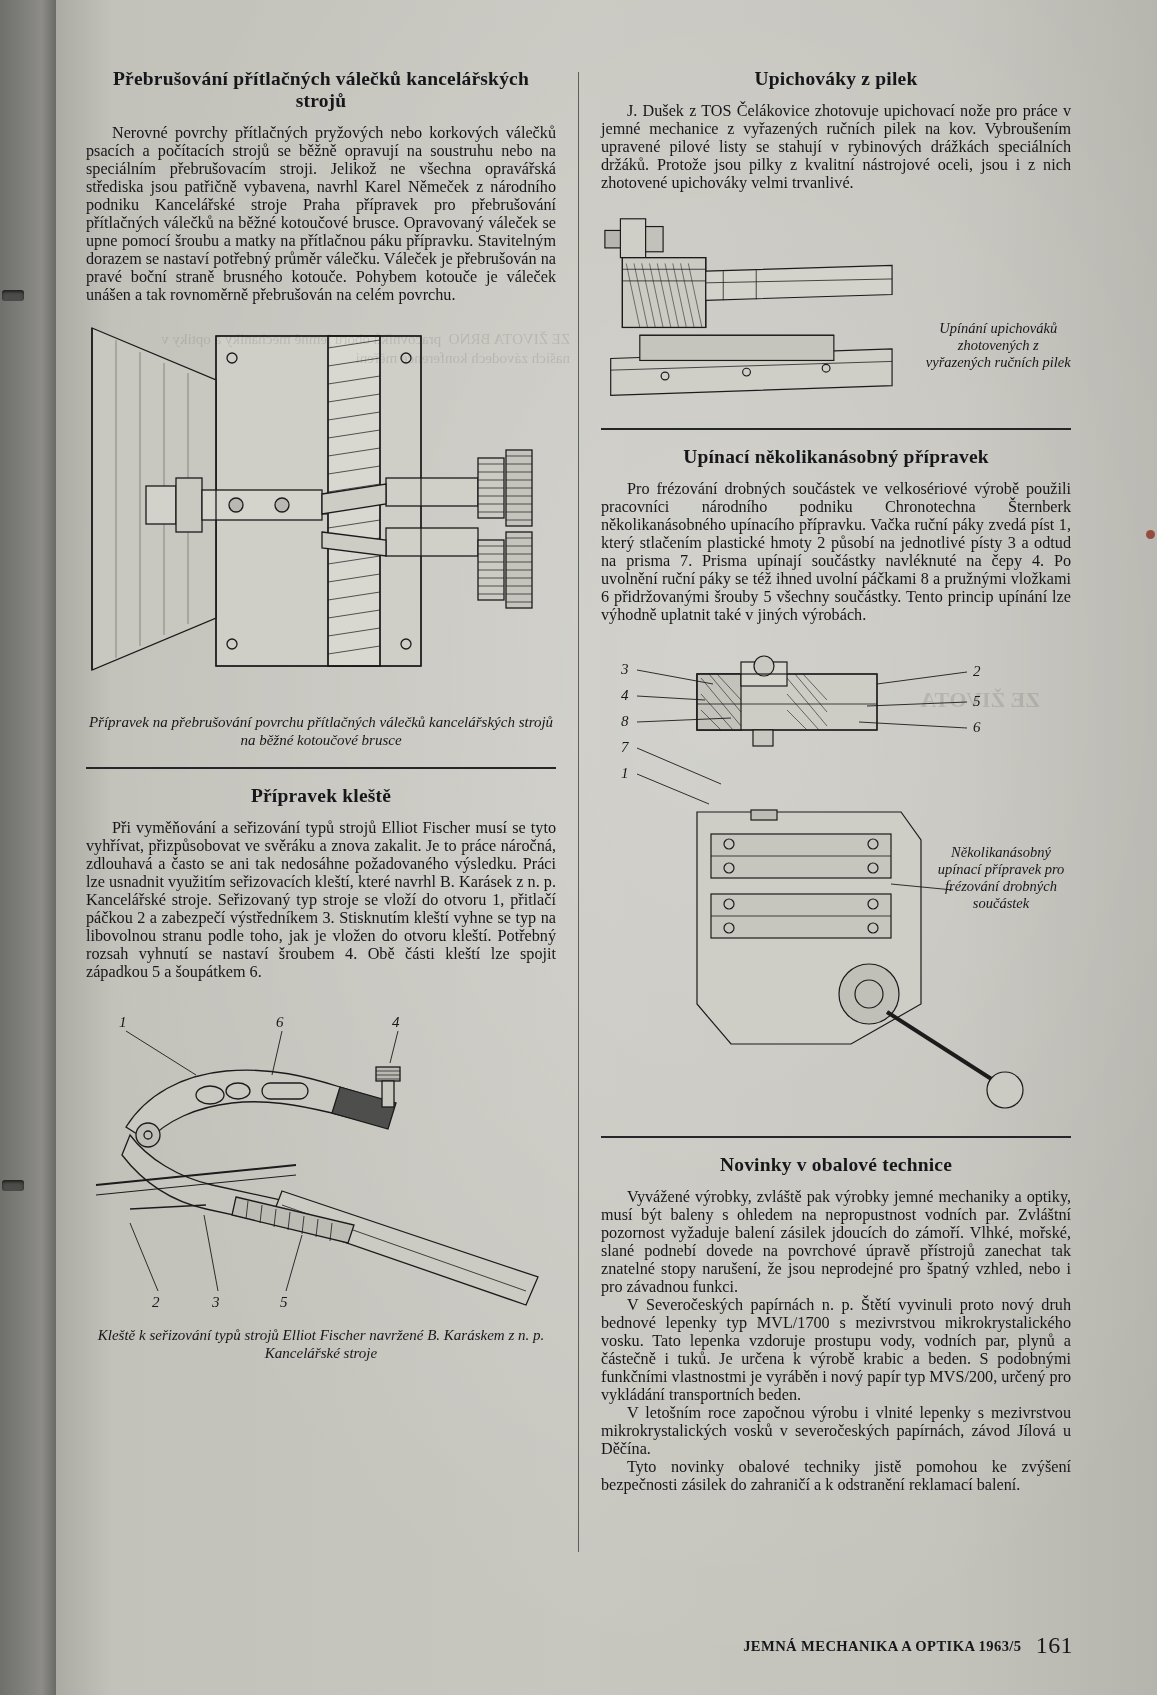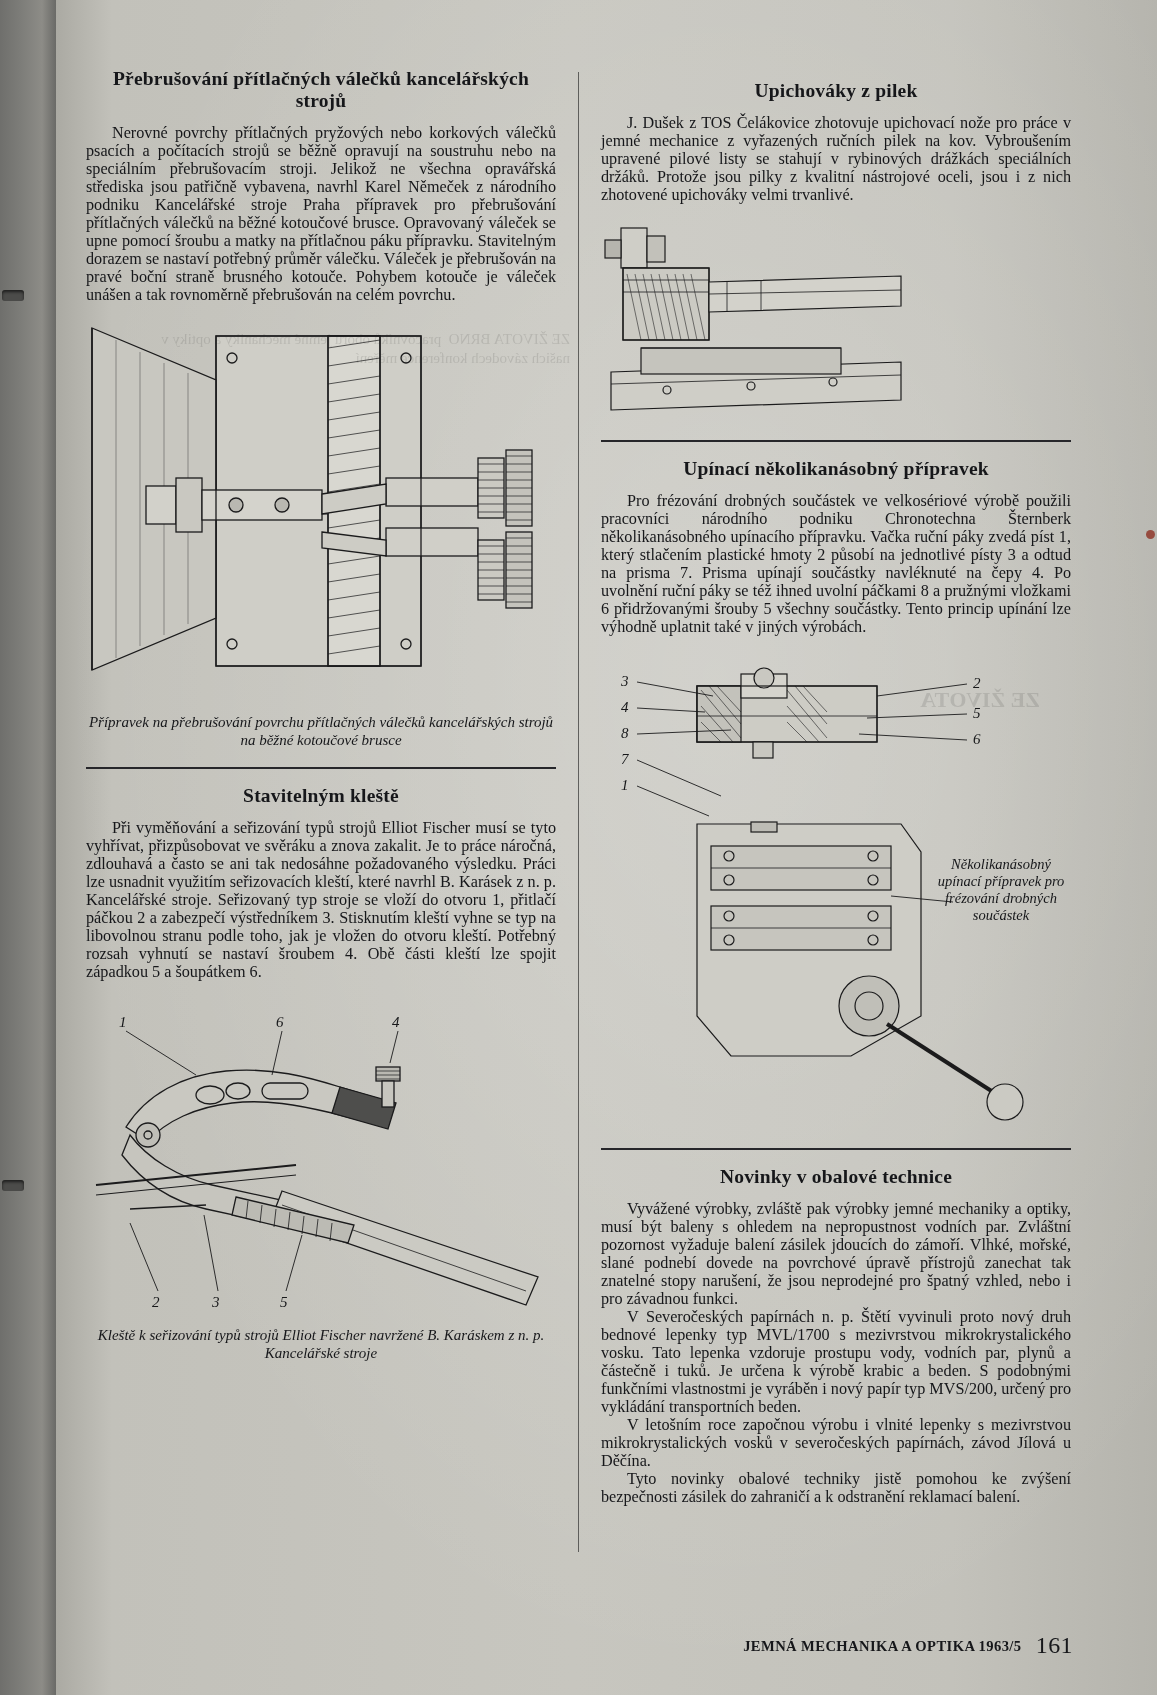--- a/index.html
+++ b/index.html
@@ -54,21 +54,21 @@
     top: 68px;
     width: 985px;
     height: 1560px;
   }
   .col {
     position: absolute;
     top: 0;
     width: 470px;
   }
   .col-left { left: 0; }
-  .col-right { left: 515px; margin-top: 12px; }
+  .col-right { left: 515px; }
 
   .vrule {
     position: absolute;
     left: 492px;
     top: 4px;
     width: 1px;
     height: 1480px;
     background: #3a3a38;
     opacity: .75;
   }
@@ -225,21 +225,21 @@
               <circle cx="320" cy="326" r="5"></circle>
 
             <rect x="130" y="18" width="205" height="330"></rect>
           </g>
         </svg>
       </div>
       <div class="caption">Přípravek na přebrušování povrchu přítlačných válečků kancelářských strojů na běžné kotoučové brusce</div>
 
       <div class="rule"></div>
 
-      <h2 class="sec-title">Stavitelným kleště</h2>
+      <h2 class="sec-title">Přípravek kleště</h2>
       <p class="body">Při vyměňování a seřizování typů strojů Elliot Fischer musí se tyto vyhřívat, přizpůsobovat ve svěráku a znova zakalit. Je to práce náročná, zdlouhavá a často se ani tak nedosáhne požadovaného výsledku. Práci lze usnadnit využitím seřizovacích kleští, které navrhl B. Karásek z n. p. Kancelářské stroje. Seřizovaný typ stroje se vloží do otvoru 1, přitlačí páčkou 2 a zabezpečí výstředníkem 3. Stisknutím kleští vyhne se typ na libovolnou stranu podle toho, jak je vložen do otvoru kleští. Potřebný rozsah vyhnutí se nastaví šroubem 4. Obě části kleští lze spojit západkou 5 a šoupátkem 6.</p>
 
       <div class="fig" style="margin-top:28px;">
         <svg width="470" height="310" viewBox="0 0 470 310">
           <g fill="none" stroke="#1b1b1c" stroke-width="1.3">
 
             <path d="M40 118 C60 86 96 66 140 62 C186 58 222 68 254 78 L300 92 L292 116 L246 104 C212 96 180 90 146 94 C110 98 80 112 62 132 Z" fill="#c9c8c1"></path>
 
             <ellipse cx="124" cy="86" rx="14" ry="9"></ellipse>
             <ellipse cx="152" cy="82" rx="12" ry="8"></ellipse>
@@ -318,20 +318,21 @@
 
               <path d="M10 150 L300 140 L300 178 L10 188 Z" fill="#cfcec7"></path>
               <path d="M10 162 L300 153" stroke-width="0.8"></path>
               <rect x="40" y="126" width="200" height="26" fill="#c5c4bd"></rect>
               <path d="M40 126 L240 126" stroke-width="1.2"></path>
               <circle cx="66" cy="168" r="4"></circle>
               <circle cx="150" cy="164" r="4"></circle>
               <circle cx="232" cy="160" r="4"></circle>
             </g>
           </svg>
+          <div class="sidecap" style="width:150px;padding-top:110px;">Upínání upichováků zhotovených z vyřazených ručních pilek</div>
         </div>
       </div>
 
       <div class="rule"></div>
 
       <h2 class="sec-title">Upínací několikanásobný přípravek</h2>
       <p class="body">Pro frézování drobných součástek ve velkosériové výrobě použili pracovníci národního podniku Chronotechna Šternberk několikanásobného upínacího přípravku. Vačka ruční páky zvedá píst 1, který stlačením plastické hmoty 2 působí na jednotlivé písty 3 a odtud na prisma 7. Prisma upínají součástky navléknuté na čepy 4. Po uvolnění ruční páky se též ihned uvolní páčkami 8 a pružnými vložkami 6 přidržovanými šrouby 5 všechny součástky. Tento princip upínání lze výhodně uplatnit také v jiných výrobách.</p>
 
       <div class="fig" style="margin-top:20px;">
         <svg width="470" height="470" viewBox="0 0 470 470">

